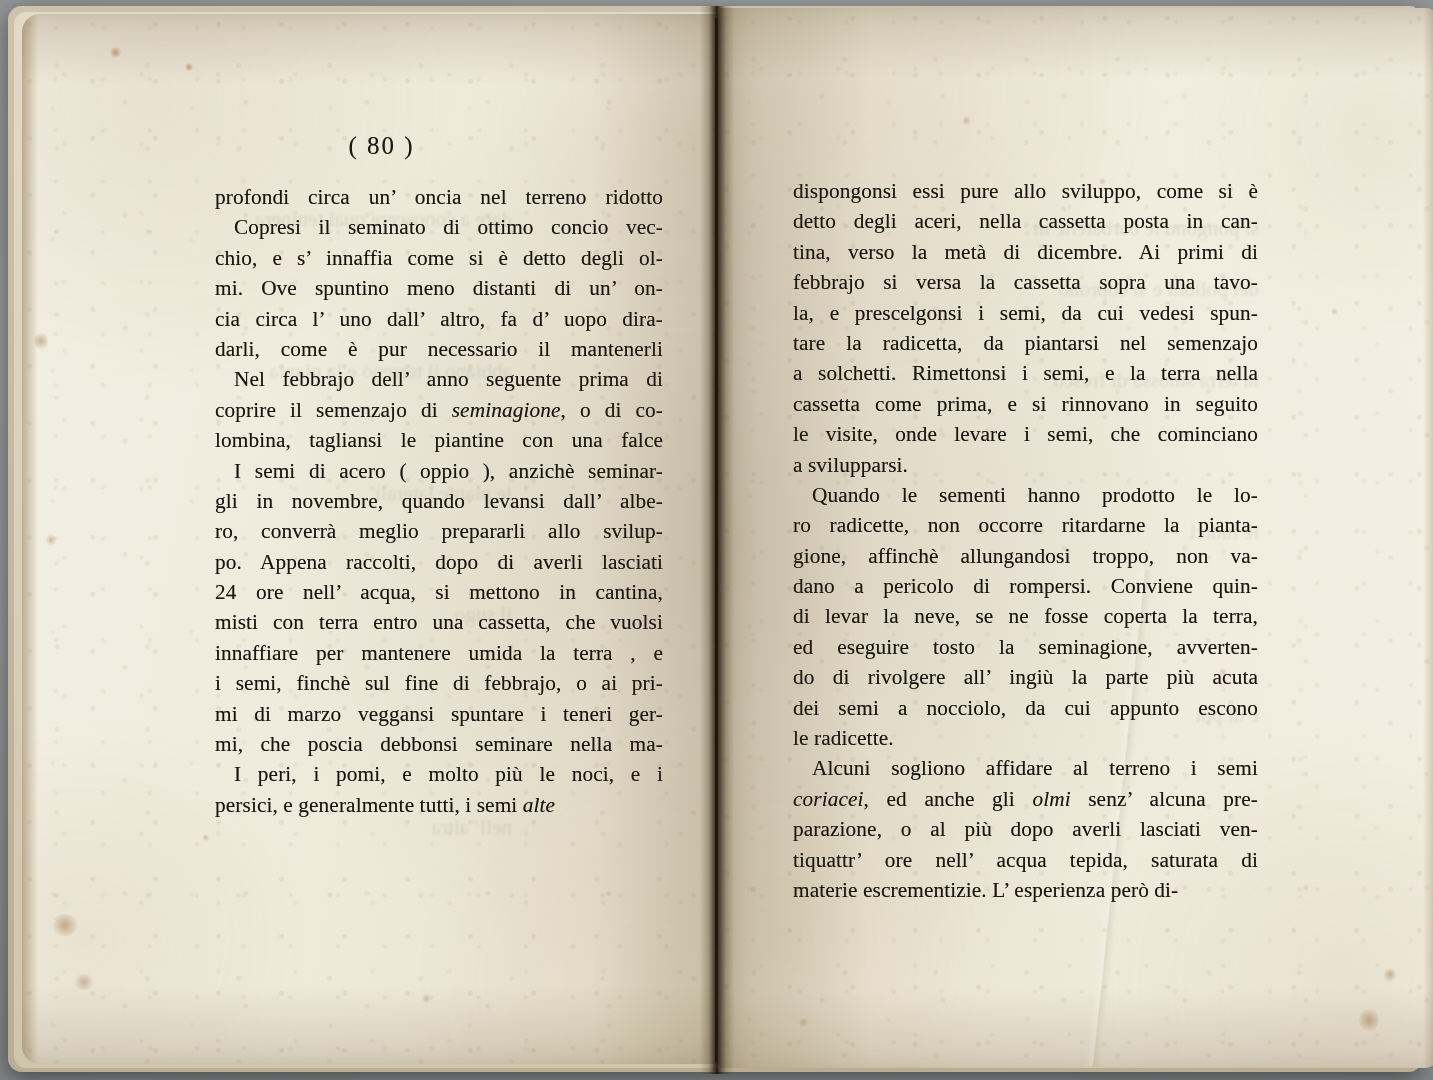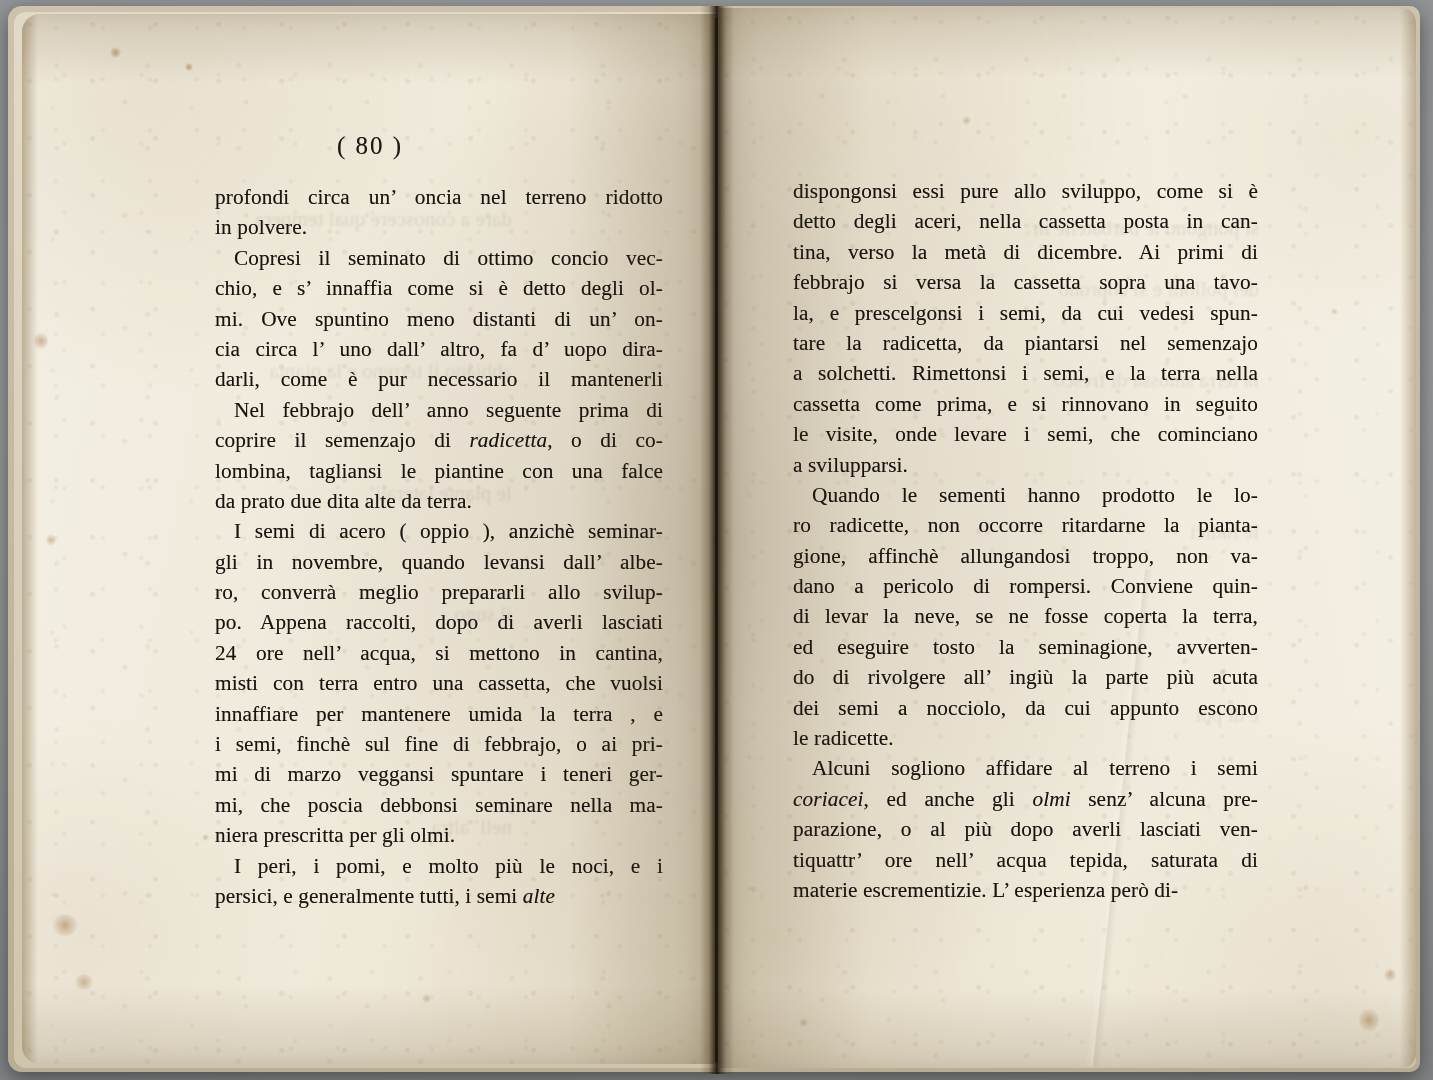--- a/index.html
+++ b/index.html
@@ -31,20 +31,21 @@
     position:absolute;left:14px;top:12px;width:1402px;height:1056px;
     background:linear-gradient(180deg,#e2dac6,#cfc5ac);
     border-radius:12px 8px 8px 12px;
   }
 
   
   .leaf{
     position:absolute;top:14px;height:1050px;
     background:#efeadc;
     overflow:hidden;
+    padding-left:23px;
   }
   .leaf-left{
     left:22px;width:696px;
     border-radius:18px 2px 2px 18px;
     background:
       radial-gradient(140% 100% at 100% 50%, rgba(120,100,70,.16), rgba(120,100,70,0) 48%),
       linear-gradient(100deg,#f3efe3 0%, #efe9da 55%, #e8e0cd 100%);
     box-shadow: inset -22px 0 34px -20px rgba(70,55,30,.45);
   }
   .leaf-right{
@@ -189,41 +190,38 @@
       <div class="ln">&nbsp;</div>
       <div class="ln">&nbsp;</div>
       <div class="ln">&nbsp;</div>
       <div class="ln">nell’ altra</div>
     </div>
 
     <div class="folio" style="top:118px;left:0;">( 80 )</div>
 
     <div class="textblock" style="left:193px;top:168px;width:448px;">
         <div class="ln" style="text-align: justify; text-align-last: justify; white-space: normal;">profondi circa un’ oncia nel terreno ridotto</div>
-        <div class="ln">in polvere.</div>
         <div class="ln indent" style="text-align: justify; text-align-last: justify; white-space: normal;">Copresi il seminato di ottimo concio vec-</div>
         <div class="ln" style="text-align: justify; text-align-last: justify; white-space: normal;">chio, e s’ innaffia come si è detto degli ol-</div>
         <div class="ln" style="text-align: justify; text-align-last: justify; white-space: normal;">mi. Ove spuntino meno distanti di un’ on-</div>
         <div class="ln" style="text-align: justify; text-align-last: justify; white-space: normal;">cia circa l’ uno dall’ altro, fa d’ uopo dira-</div>
         <div class="ln" style="text-align: justify; text-align-last: justify; white-space: normal;">darli, come è pur necessario il mantenerli</div>
         <div class="ln indent" style="text-align: justify; text-align-last: justify; white-space: normal;">Nel febbrajo dell’ anno seguente prima di</div>
-        <div class="ln" style="text-align: justify; text-align-last: justify; white-space: normal;">coprire il semenzajo di <span class="ital">radicetta</span>, o di co-</div>
+        <div class="ln" style="text-align: justify; text-align-last: justify; white-space: normal;">coprire il semenzajo di <span class="ital">seminagione</span>, o di co-</div>
         <div class="ln" style="text-align: justify; text-align-last: justify; white-space: normal;">lombina, tagliansi le piantine con una falce</div>
-        <div class="ln">da prato due dita alte da terra.</div>
         <div class="ln indent" style="text-align: justify; text-align-last: justify; white-space: normal;">I semi di acero ( oppio ), anzichè seminar-</div>
         <div class="ln" style="text-align: justify; text-align-last: justify; white-space: normal;">gli in novembre, quando levansi dall’ albe-</div>
         <div class="ln" style="text-align: justify; text-align-last: justify; white-space: normal;">ro, converrà meglio prepararli allo svilup-</div>
         <div class="ln" style="text-align: justify; text-align-last: justify; white-space: normal;">po. Appena raccolti, dopo di averli lasciati</div>
         <div class="ln" style="text-align: justify; text-align-last: justify; white-space: normal;">24 ore nell’ acqua, si mettono in cantina,</div>
         <div class="ln" style="text-align: justify; text-align-last: justify; white-space: normal;">misti con terra entro una cassetta, che vuolsi</div>
         <div class="ln" style="text-align: justify; text-align-last: justify; white-space: normal;">innaffiare per mantenere umida la terra , e</div>
         <div class="ln" style="text-align: justify; text-align-last: justify; white-space: normal;">i semi, finchè sul fine di febbrajo, o ai pri-</div>
         <div class="ln" style="text-align: justify; text-align-last: justify; white-space: normal;">mi di marzo veggansi spuntare i teneri ger-</div>
         <div class="ln" style="text-align: justify; text-align-last: justify; white-space: normal;">mi, che poscia debbonsi seminare nella ma-</div>
-        <div class="ln">niera prescritta per gli olmi.</div>
         <div class="ln indent" style="text-align: justify; text-align-last: justify; white-space: normal;">I peri, i pomi, e molto più le noci, e i</div>
         <div class="ln">persici, e generalmente tutti, i semi <span class="ital">alte</span></div>
       </div>
 
     <div class="curve-left"></div>
   </div>
 
   <div class="leaf leaf-right">
     <div class="mottle"></div>
     <div class="grain"></div>

